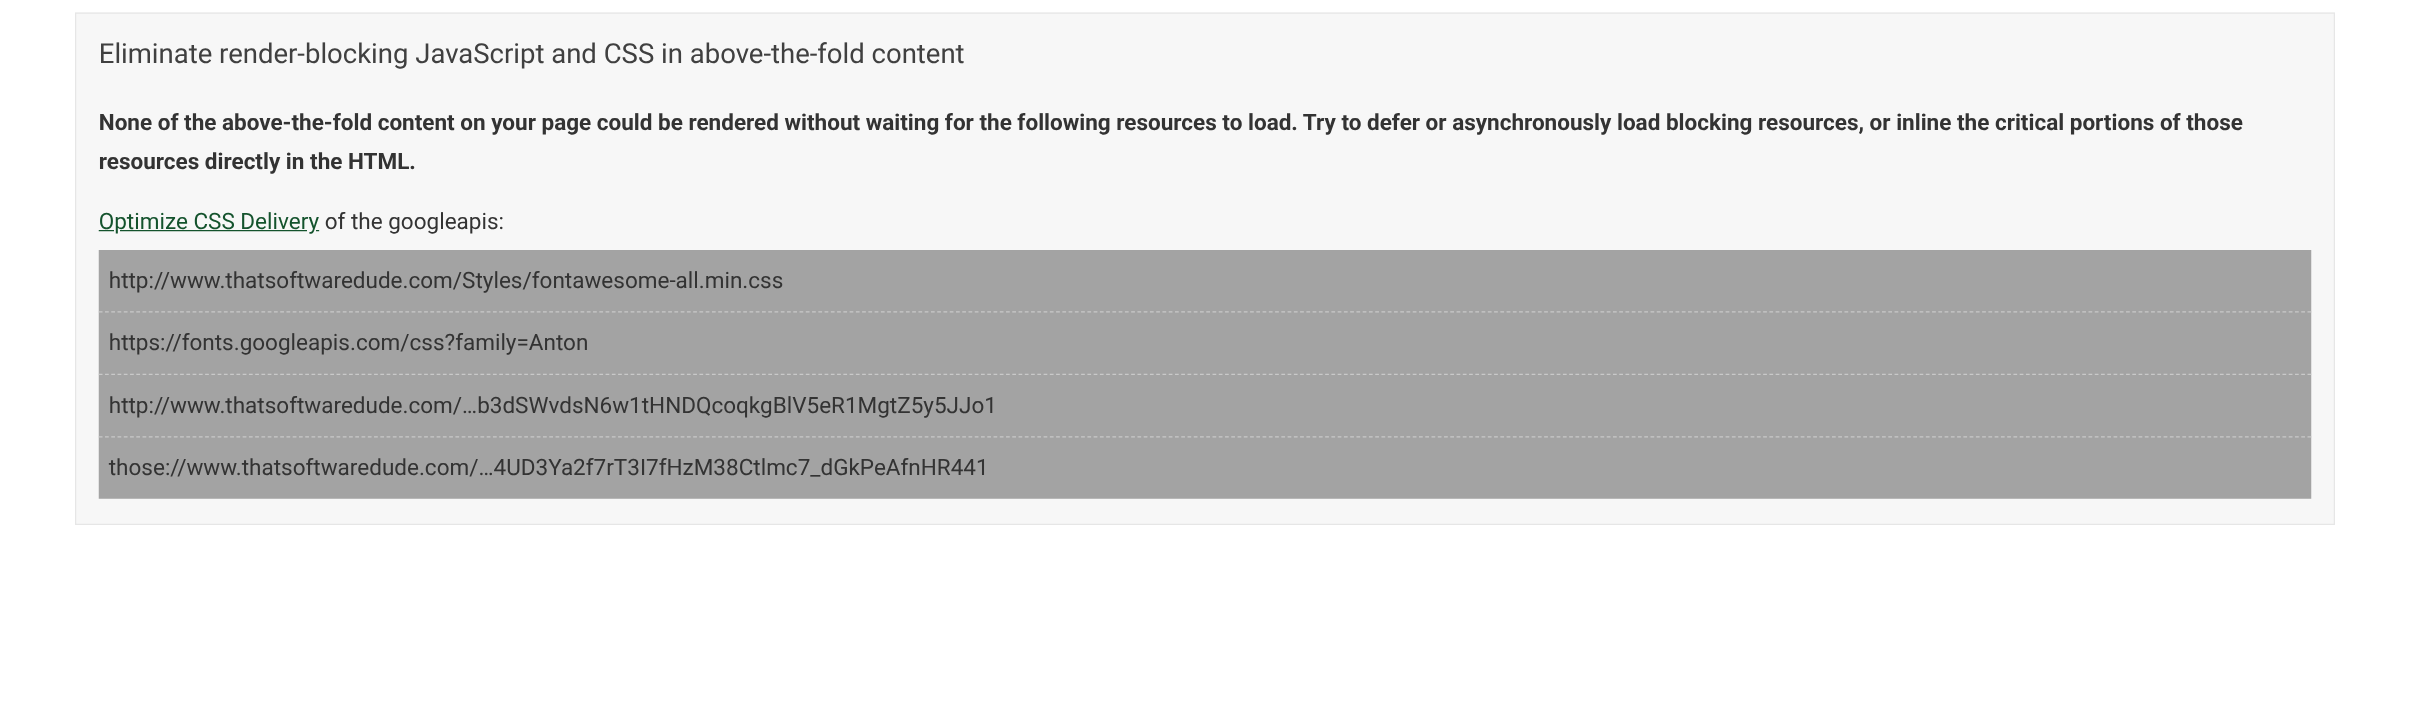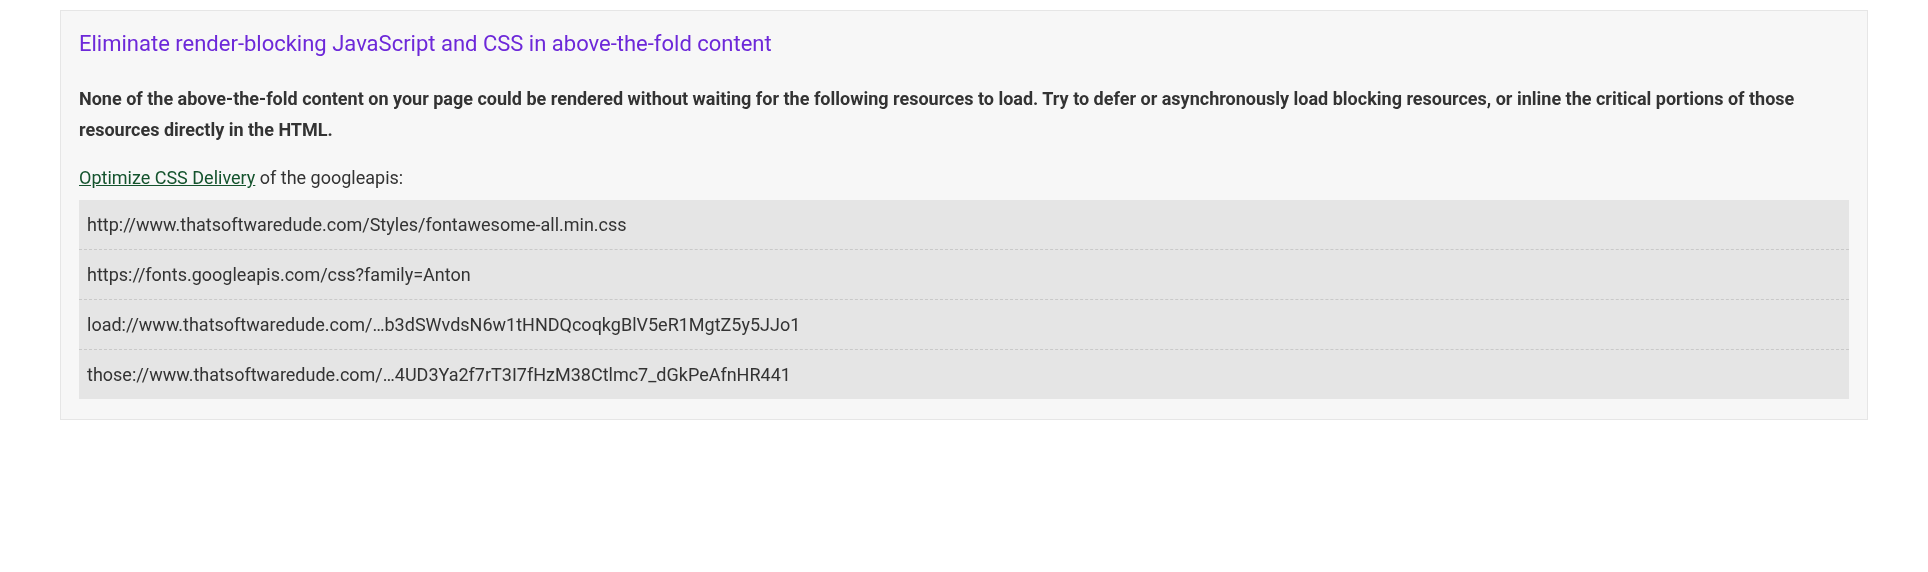--- a/index.html
+++ b/index.html
@@ -14,21 +14,21 @@
       padding: 10px 60px;
     }
     .panel {
       background: #f7f7f7;
       border: 1px solid #e6e6e6;
       padding: 20px 18px;
     }
     .title {
       font-size: 22px;
       font-weight: 400;
-      color: #6d28d9;
+      color: #404040;
       margin-bottom: 28px;
     }
     .subtitle {
       font-size: 18px;
       font-weight: 700;
       color: #222;
       margin-bottom: 28px;
     }
     .description {
       font-size: 18px;
@@ -40,21 +40,21 @@
     .optimize-line {
       font-size: 18px;
       color: #333;
       margin-bottom: 12px;
     }
     .optimize-link {
       color: #14532d;
       text-decoration: underline;
     }
     .resource-list {
-      background: #e5e5e5;
+      background: #a3a3a3;
       margin-top: 8px;
     }
     .resource-item {
       font-size: 18px;
       color: #333;
       padding: 14px 8px;
       border-bottom: 1px dashed #c9c9c9;
     }
     .resource-item:last-child {
       border-bottom: none;
@@ -65,16 +65,16 @@
 
 <div class="panel">
   <h2 class="title">Eliminate render-blocking JavaScript and CSS in above-the-fold content</h2>
   <p class="description">None of the above-the-fold content on your page could be rendered without waiting for the following resources to load. Try to defer or asynchronously load blocking resources, or inline the critical portions of those resources directly in the HTML.</p>
   <p class="optimize-line">
     <a href="#" class="optimize-link">Optimize CSS Delivery</a><span> of the googleapis:</span>
   </p>
   <div class="resource-list">
     <div class="resource-item">http://www.thatsoftwaredude.com/Styles/fontawesome-all.min.css</div>
     <div class="resource-item">https://fonts.googleapis.com/css?family=Anton</div>
-    <div class="resource-item">load://www.thatsoftwaredude.com/…b3dSWvdsN6w1tHNDQcoqkgBlV5eR1MgtZ5y5JJo1</div>
+    <div class="resource-item">http://www.thatsoftwaredude.com/…b3dSWvdsN6w1tHNDQcoqkgBlV5eR1MgtZ5y5JJo1</div>
     <div class="resource-item">those://www.thatsoftwaredude.com/…4UD3Ya2f7rT3I7fHzM38Ctlmc7_dGkPeAfnHR441</div>
   </div>
 </div>
 
 </body></html>

